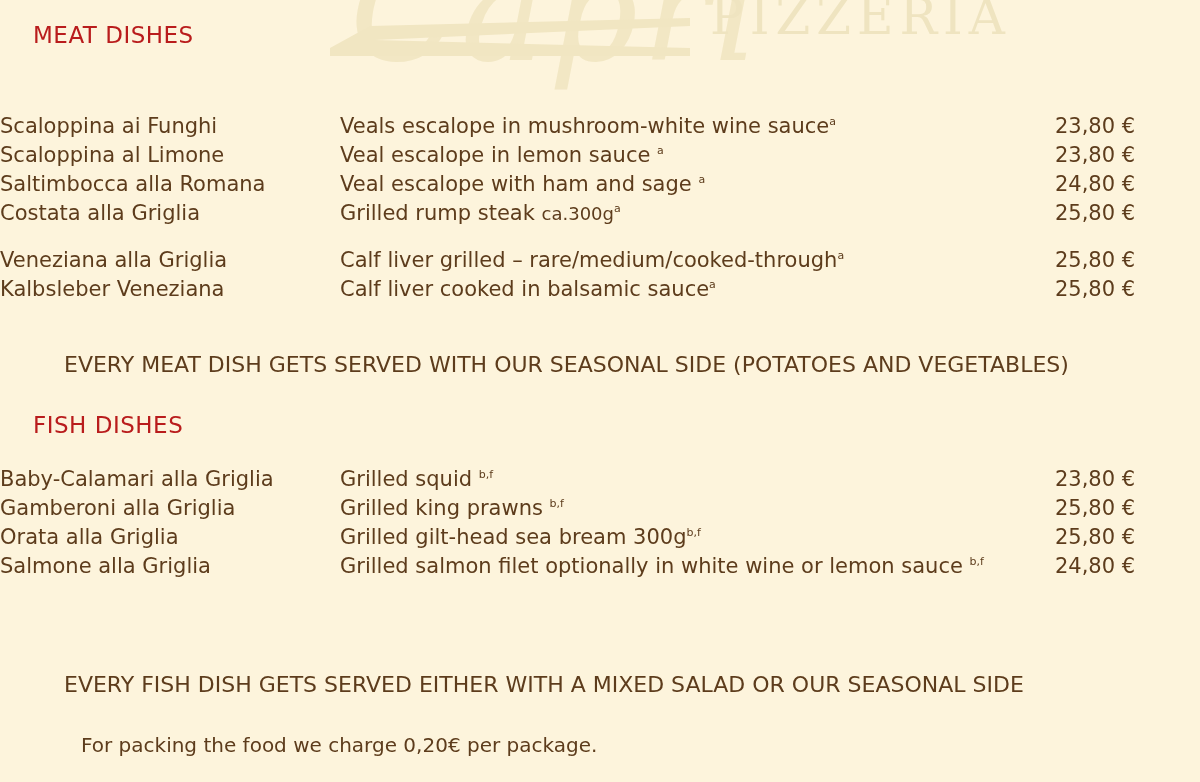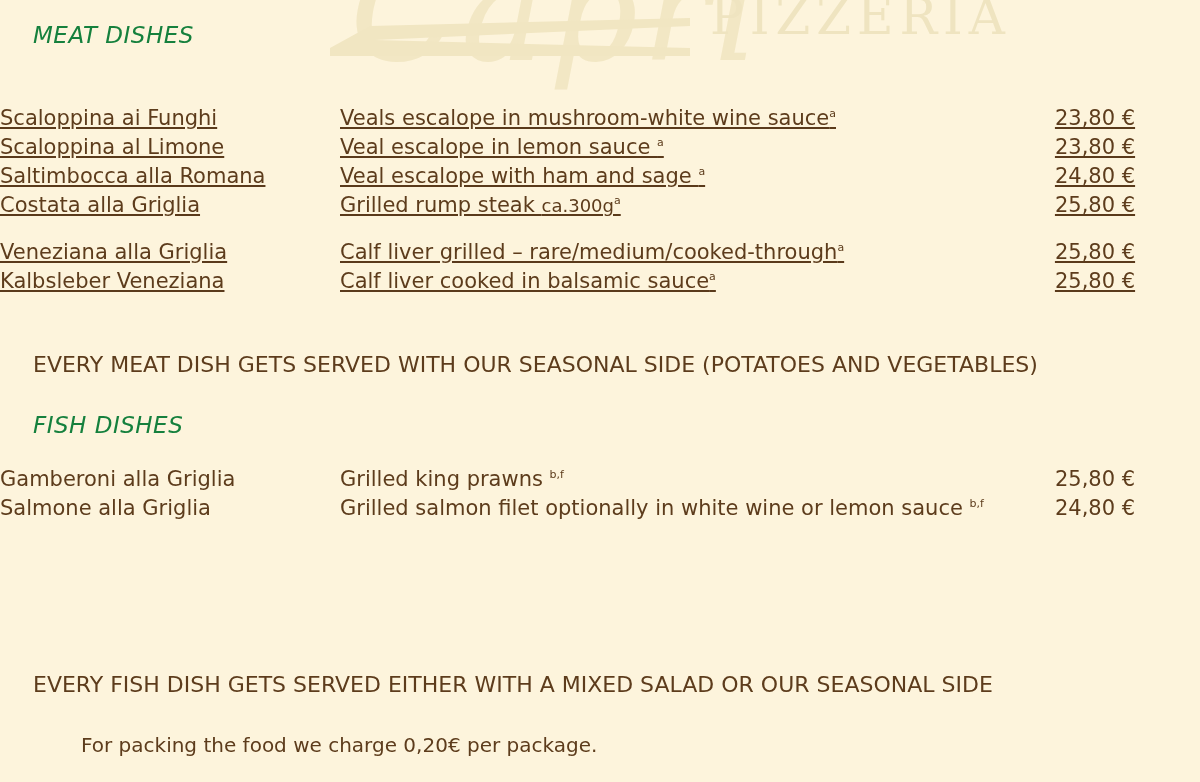--- a/index.html
+++ b/index.html
@@ -62,29 +62,29 @@
 
   .content {
     position: relative;
     z-index: 2;
     padding: 0;
   }
 
   .section-title {
     font-size: 23px;
     letter-spacing: 0.5px;
-    color: #15803d;
-    white-space: nowrap;
-    font-style: italic;
+    color: #b91c1c;
+    white-space: nowrap;
   }
   .banner {
     font-size: 22px;
     letter-spacing: 0px;
     color: #5d3c1c;
     white-space: nowrap;
+    margin-left: 31px;
   }
   .note {
     font-size: 20px;
     color: #5d3c1c;
     white-space: nowrap;
   }
 
   table.menu {
     border-collapse: collapse;
     width: 1160px;
@@ -127,21 +127,21 @@
     </svg>
     <div class="wm-pizzeria">PIZZERIA</div>
   </div>
 
   <div class="content">
 
     <div class="pos" style="left:33px; top:22px;">
       <div class="section-title">MEAT DISHES</div>
     </div>
 
-    <div class="pos" style="left:0px; top:104px;text-decoration:underline;">
+    <div class="pos" style="left:0px; top:112px;">
       <table class="menu">
         <tbody>
             <tr>
           <td class="col-name">Scaloppina ai Funghi</td>
           <td class="col-desc"><span>Veals escalope in mushroom-white wine sauce</span><sup>a</sup></td>
           <td class="col-price">23,80 €</td>
         </tr>
         <tr>
           <td class="col-name">Scaloppina al Limone</td>
           <td class="col-desc"><span>Veal escalope in lemon sauce </span><sup>a</sup></td>
@@ -180,23 +180,33 @@
       <div class="banner">EVERY MEAT DISH GETS SERVED WITH OUR SEASONAL SIDE (POTATOES AND VEGETABLES)</div>
     </div>
 
     <div class="pos" style="left:33px; top:412px;">
       <div class="section-title">FISH DISHES</div>
     </div>
 
     <div class="pos" style="left:0px; top:465px;">
       <table class="menu">
         <tbody>
+            <tr>
+          <td class="col-name">Baby-Calamari alla Griglia</td>
+          <td class="col-desc"><span>Grilled squid </span><sup>b,f</sup></td>
+          <td class="col-price">23,80 €</td>
+        </tr>
         <tr>
           <td class="col-name">Gamberoni alla Griglia</td>
           <td class="col-desc"><span>Grilled king prawns </span><sup>b,f</sup></td>
+          <td class="col-price">25,80 €</td>
+        </tr>
+        <tr>
+          <td class="col-name">Orata alla Griglia</td>
+          <td class="col-desc"><span>Grilled gilt-head sea bream 300g</span><sup>b,f</sup></td>
           <td class="col-price">25,80 €</td>
         </tr>
         <tr>
           <td class="col-name">Salmone alla Griglia</td>
           <td class="col-desc"><span>Grilled salmon filet optionally in white wine or lemon sauce </span><sup>b,f</sup></td>
           <td class="col-price">24,80 €</td>
         </tr>
       </tbody>
         </table>
     </div>

